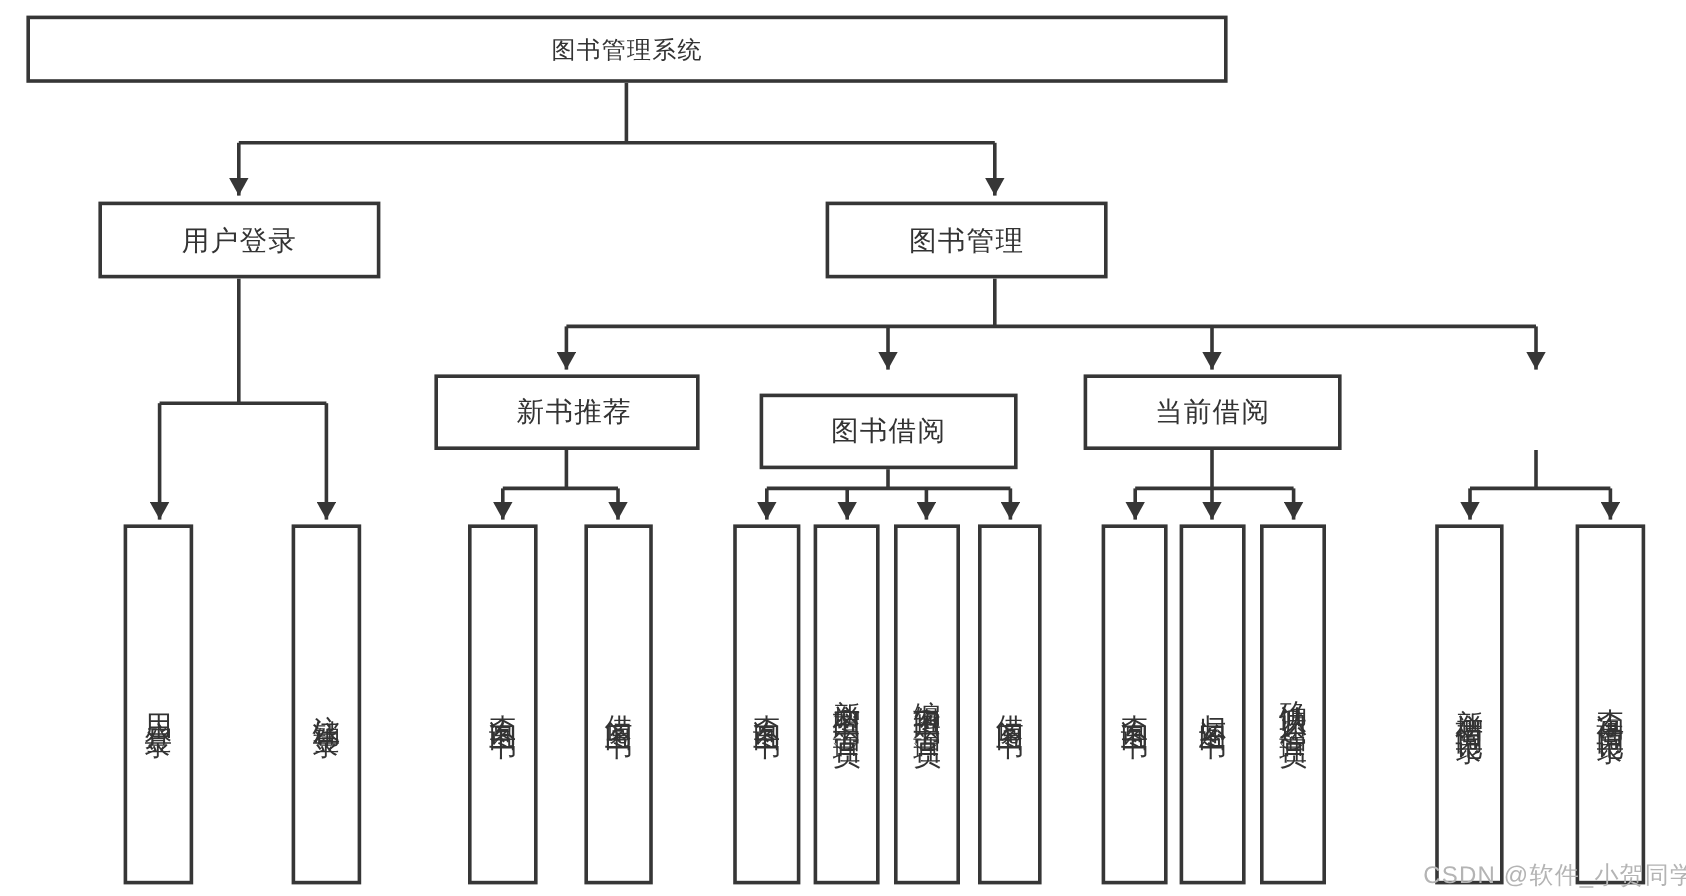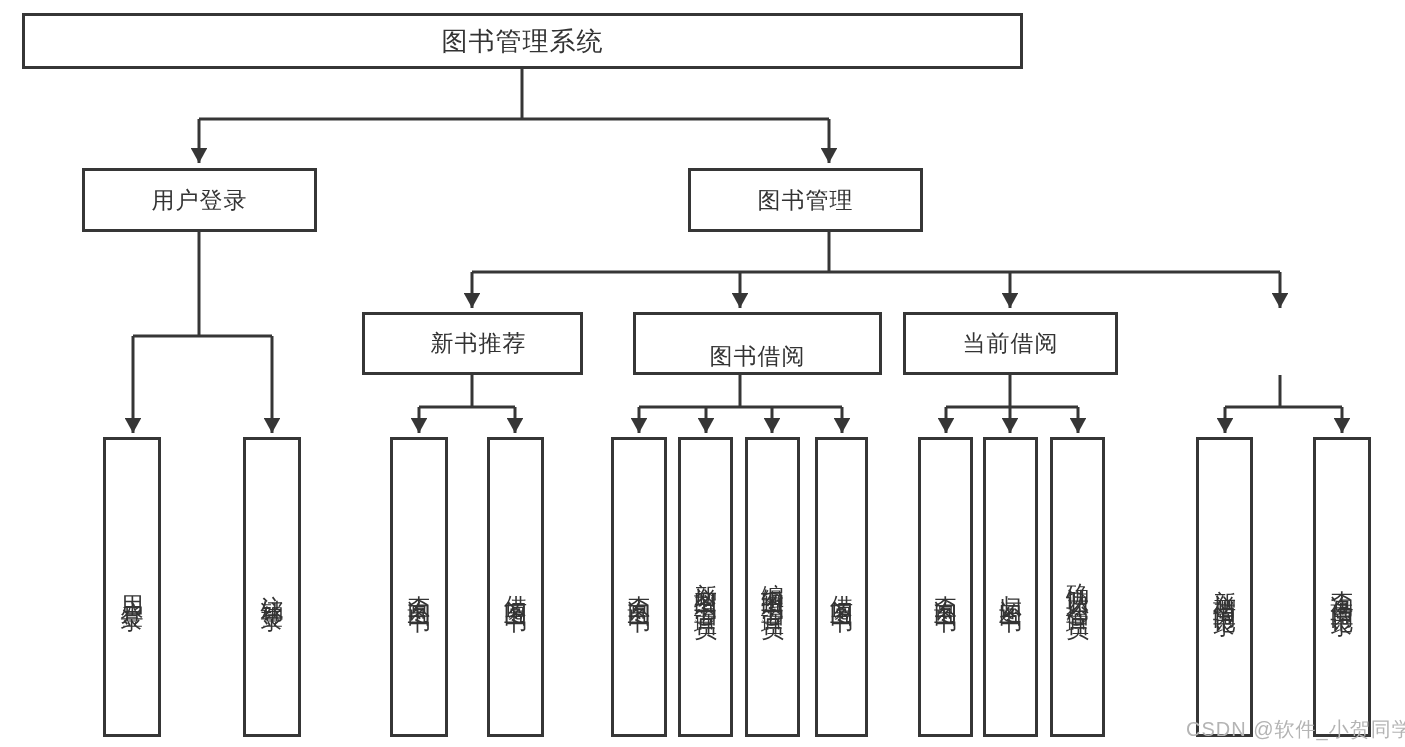--- a/index.html
+++ b/index.html
@@ -28,21 +28,21 @@
     box-sizing: border-box;
     border: 3px solid #363636;
     background: #ffffff;
     display: flex;
     align-items: center;
     justify-content: center;
     color: #333333;
     font-size: 23px;
     letter-spacing: 1px;
   }
-  .node.root { font-size: 26px; }
+  .node.root { font-size: 20px; }
   .leaf {
     position: absolute;
     box-sizing: border-box;
     border: 3px solid #363636;
     background: #ffffff;
     display: flex;
     align-items: center;
     justify-content: center;
     color: #333333;
     top: 437px;
@@ -129,21 +129,21 @@
   <div class="node" style="left:82px; top:168px; width:235px; height:64px;">
     <span>用户登录</span>
   </div>
   <div class="node" style="left:688px; top:168px; width:235px; height:64px;">
     <span>图书管理</span>
   </div>
 
   <div class="node" style="left:362px; top:312px; width:221px; height:63px;padding-left:12px;">
     <span>新书推荐</span>
   </div>
-  <div class="node" style="left:633px; top:312px; width:249px; height:63px;align-items:flex-end;">
+  <div class="node" style="left:633px; top:328px; width:215px; height:63px;">
     <span>图书借阅</span>
   </div>
   <div class="node" style="left:903px; top:312px; width:215px; height:63px;">
     <span>当前借阅</span>
   </div>
 
   <div class="leaf" style="left:103px; width:58px;">
     <span class="vtext">用户登录</span>
   </div>
   <div class="leaf" style="left:243px; width:58px;">

